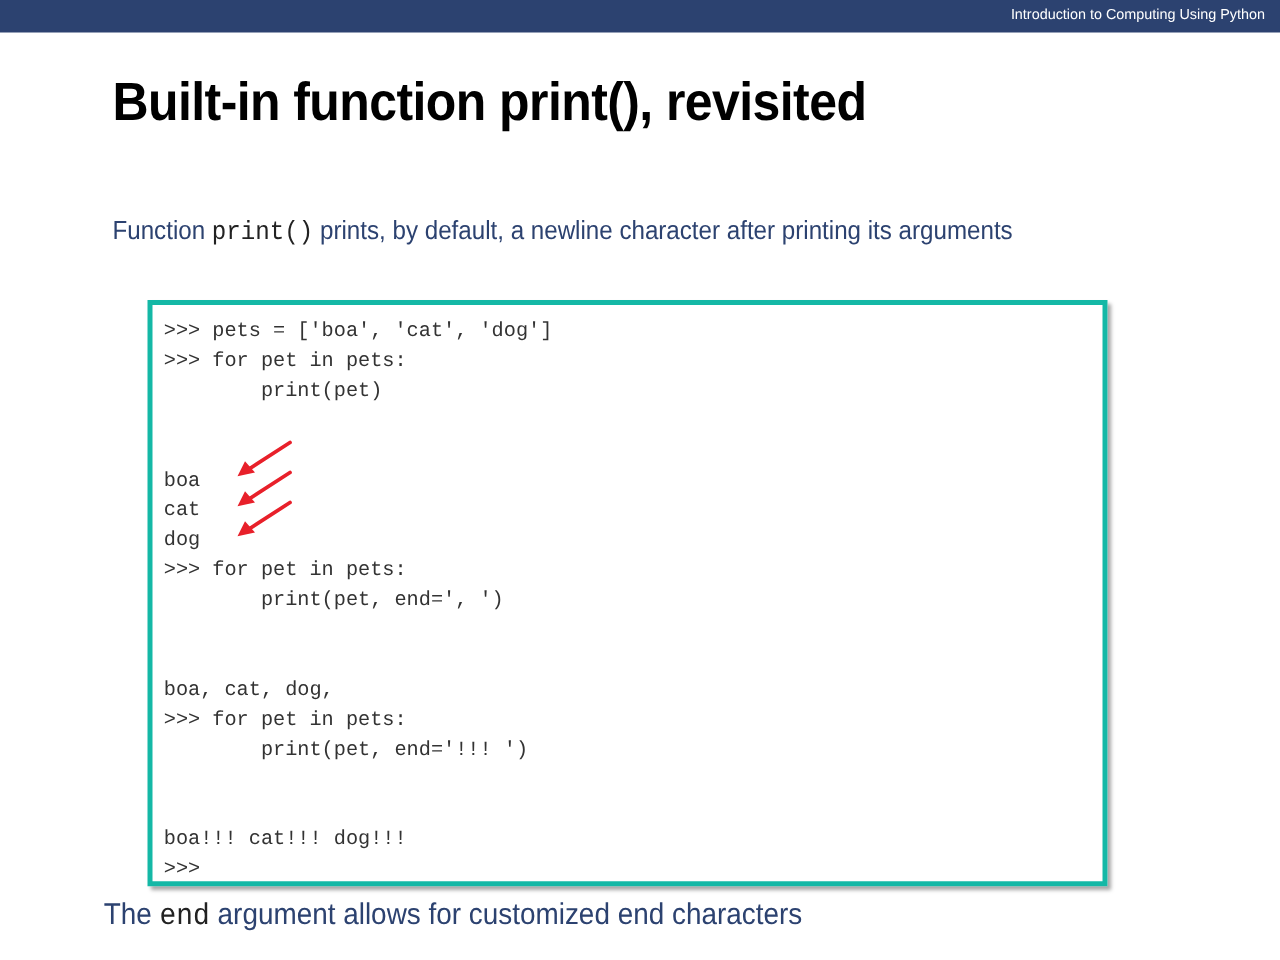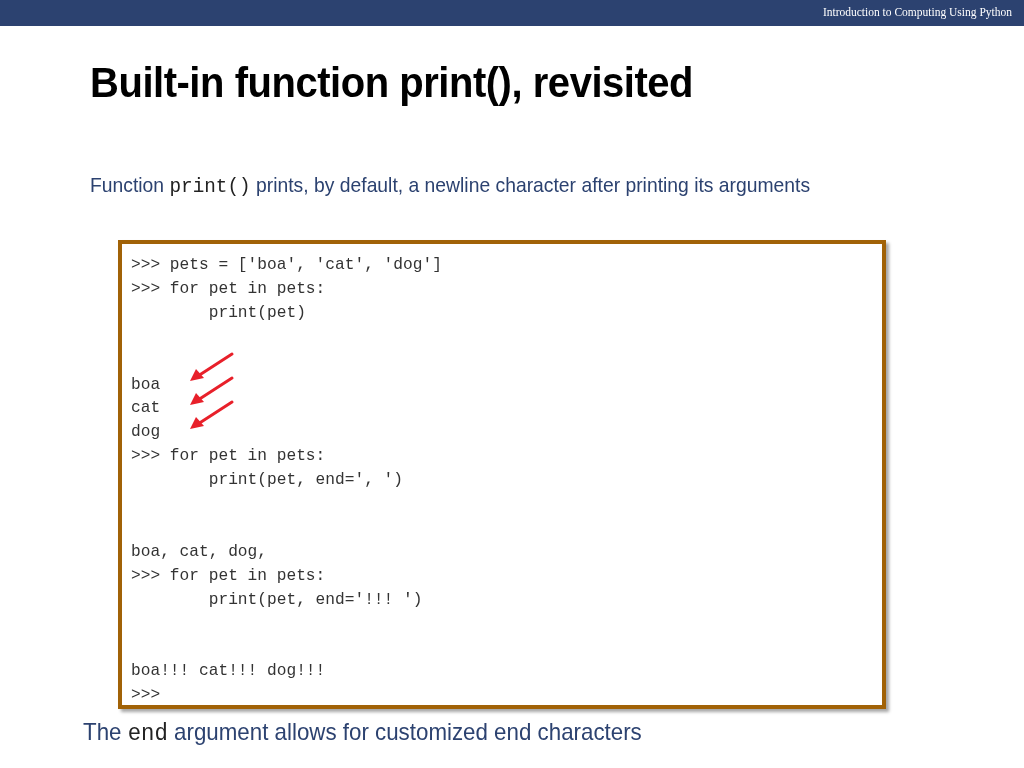--- a/index.html
+++ b/index.html
@@ -1,23 +1,23 @@
 <!DOCTYPE html>
 <html><head>
 <meta charset="utf-8">
 <style>
   html, body { margin:0; padding:0; }
   body { width:1024px; height:768px; background:#ffffff; position:relative; overflow:hidden; font-family:"Liberation Sans", sans-serif; }
   .topbar { position:absolute; left:0; top:0; width:1024px; height:26px; background:#2c4270; }
-  .topbar-text { position:absolute; right:12px; top:6px; color:#ffffff; font-size:11.5px; font-family:Liberation Serif, serif; }
+  .topbar-text { position:absolute; right:12px; top:6px; color:#ffffff; font-size:11.5px; font-family:Liberation Sans, sans-serif; }
   .title { position:absolute; left:90px; top:58px; font-size:43px; font-weight:bold; color:#000; font-family:"Liberation Sans", sans-serif; letter-spacing:-0.5px; transform:scaleX(0.93); transform-origin:left; white-space:nowrap; }
   .subtitle { position:absolute; left:90px; top:173px; font-size:21px; color:#2c4270; white-space:nowrap; font-family:"Liberation Sans", sans-serif; transform:scaleX(0.92); transform-origin:left; }
   .mono { font-family:"Liberation Mono", monospace; color:#222; }
   .subtitle .mono { font-size:21px; }
-  .code-box { position:absolute; left:118px; top:240px; width:768px; height:469px; border:4px solid #a16207; box-shadow:3px 3px 3px rgba(0,0,0,0.35); background:#fff; box-sizing:border-box; }
+  .code-box { position:absolute; left:118px; top:240px; width:768px; height:469px; border:4px solid #14b8a6; box-shadow:3px 3px 3px rgba(0,0,0,0.35); background:#fff; box-sizing:border-box; }
   .code { position:absolute; left:9px; top:10px; margin:0; font-family:"Liberation Mono", monospace; font-size:16.2px; line-height:23.9px; color:#333; white-space:pre; }
   .arrow { position:absolute; }
   .footer { position:absolute; left:83px; top:718px; font-size:24px; color:#2c4270; white-space:nowrap; font-family:"Liberation Sans", sans-serif; transform:scaleX(0.93); transform-origin:left; }
   .footer .mono { font-size:24px; }
 </style>
 </head>
 <body>
 
 <div class="topbar">
   <span class="topbar-text">Introduction to Computing Using Python</span>

